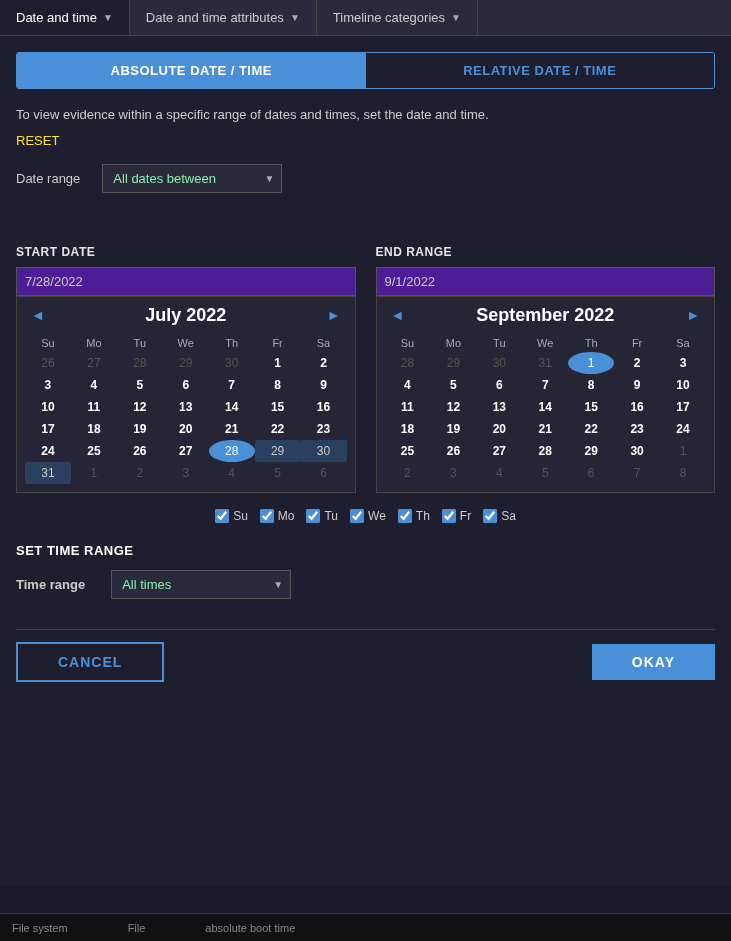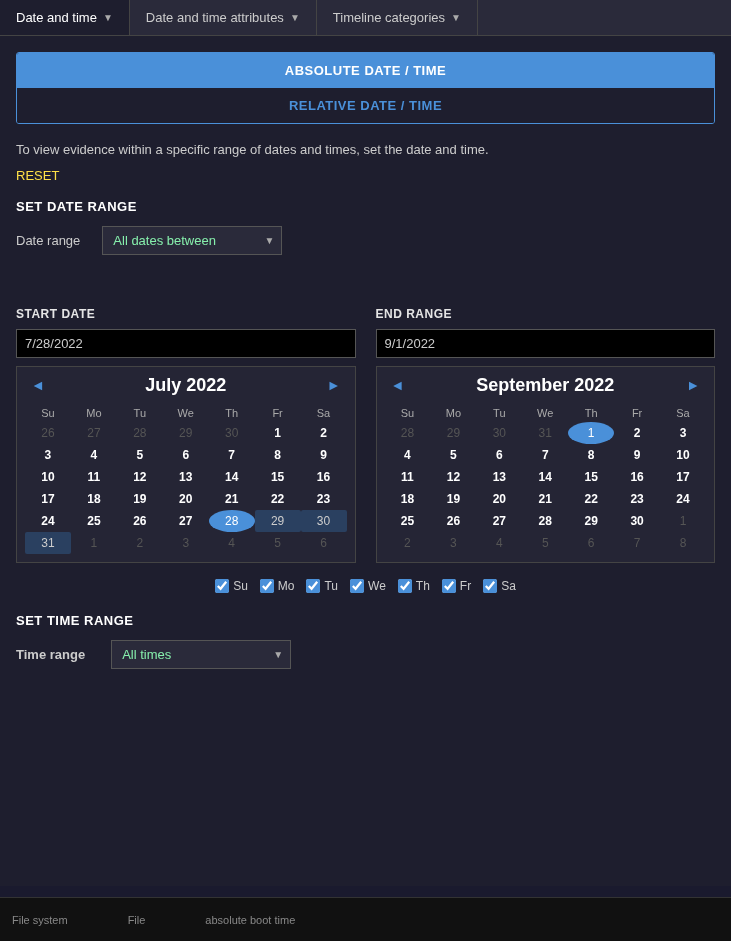--- a/index.html
+++ b/index.html
@@ -47,21 +47,20 @@
       min-height: 850px;
     }
 
     
     .toggle-row {
       display: flex;
       border: 1px solid #4a90d9;
       border-radius: 3px;
       overflow: hidden;
       margin-bottom: 16px;
-      flex-direction: column;
     }
     .toggle-btn {
       flex: 1;
       padding: 10px;
       text-align: center;
       font-size: 13px;
       font-weight: bold;
       cursor: pointer;
       letter-spacing: 0.5px;
     }
@@ -145,27 +144,26 @@
     }
     .date-label {
       font-size: 12px;
       font-weight: bold;
       color: #e5e5e5;
       margin-bottom: 8px;
       letter-spacing: 0.5px;
       margin-top: 32px;
     }
     .date-input {
-      background: #000000;
+      background: #4c1d95;
       border: 1px solid #555;
       color: #ccc;
       padding: 6px 8px;
       font-size: 13px;
       width: 100%;
-      margin-bottom: 8px;
     }
 
     
     .calendar {
       background: #252535;
       border: 1px solid #444;
       padding: 8px;
     }
     .cal-header {
       display: flex;
@@ -286,21 +284,21 @@
       cursor: pointer;
       letter-spacing: 1px;
     }
 
     
     .status-bar {
       position: fixed;
       bottom: 0;
       left: 0;
       width: 731px;
-      height: 44px;
+      height: 28px;
       background: #111;
       display: flex;
       align-items: center;
       padding: 0 12px;
       gap: 60px;
       font-size: 11px;
       color: #888;
       border-top: 1px solid #333;
     }
   </style>
@@ -334,21 +332,20 @@
     </div>
   </div>
 
   
   <p class="description">To view evidence within a specific range of dates and times, set the date and time.</p>
 
   
   <a class="reset-link">RESET</a>
 
   
-  <div class="section-title">SET DATE RANGE</div>
 
   
   <div class="date-range-row">
     <span class="date-range-label">Date range</span>
     <div class="select-wrapper">
       <select>
         <option>All dates between</option>
         <option>Before</option>
         <option>After</option>
         <option>On</option>
@@ -564,20 +561,24 @@
       <select>
         <option>All times</option>
         <option>Between</option>
         <option>Before</option>
         <option>After</option>
       </select>
     </div>
   </div>
 
   
+  <div class="bottom-bar">
+    <button class="btn-cancel">CANCEL</button>
+    <button class="btn-okay">OKAY</button>
+  </div>
 
 </div>
 
 <div class="status-bar">
   <span>File system</span>
   <span>File</span>
   <span>absolute boot time</span>
 </div>
 
 </body></html>

